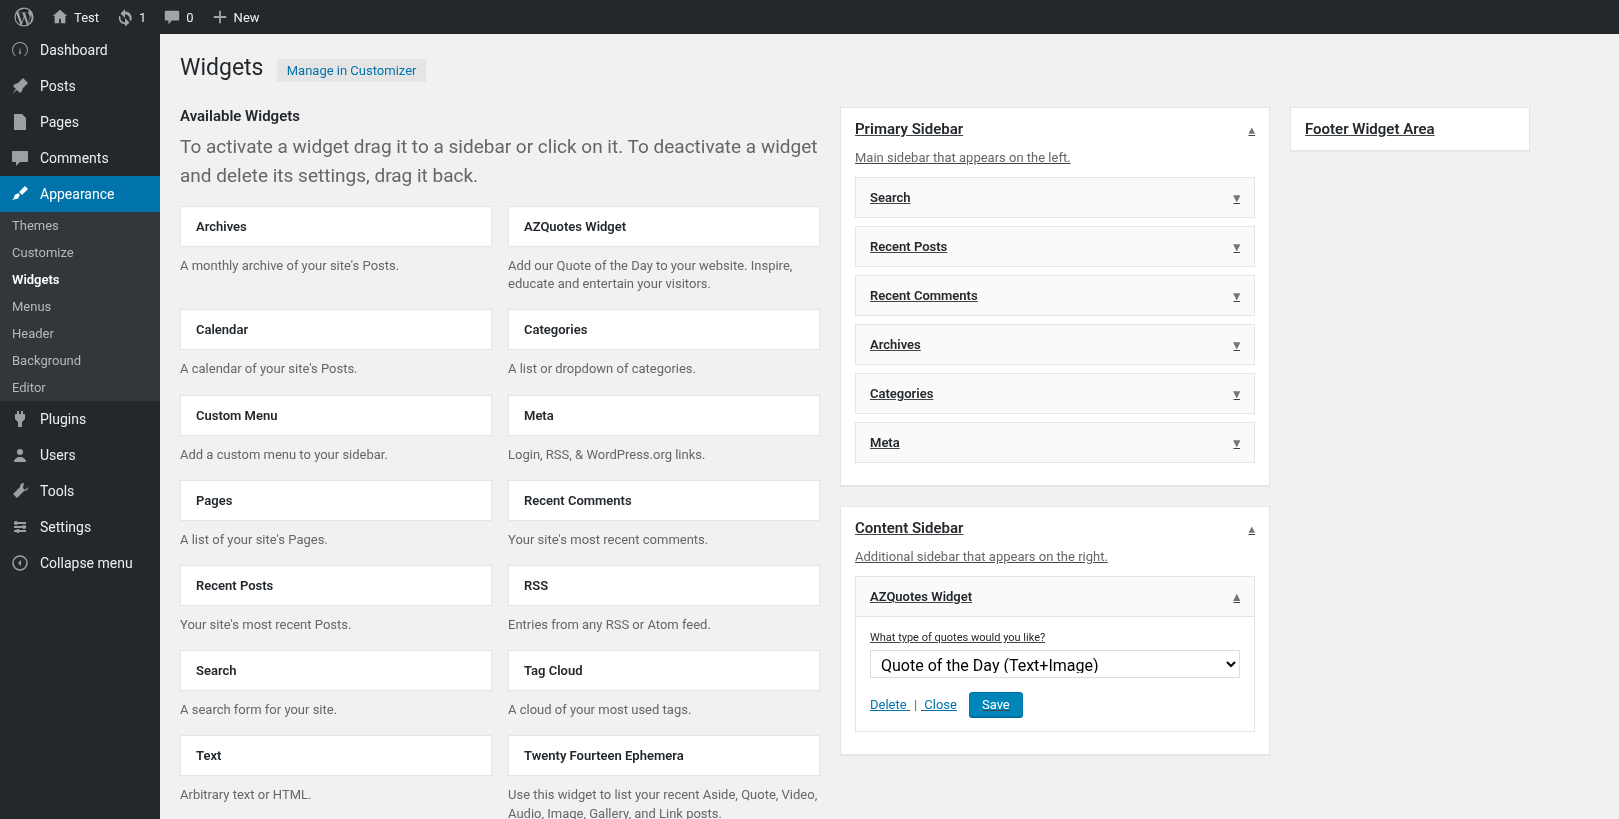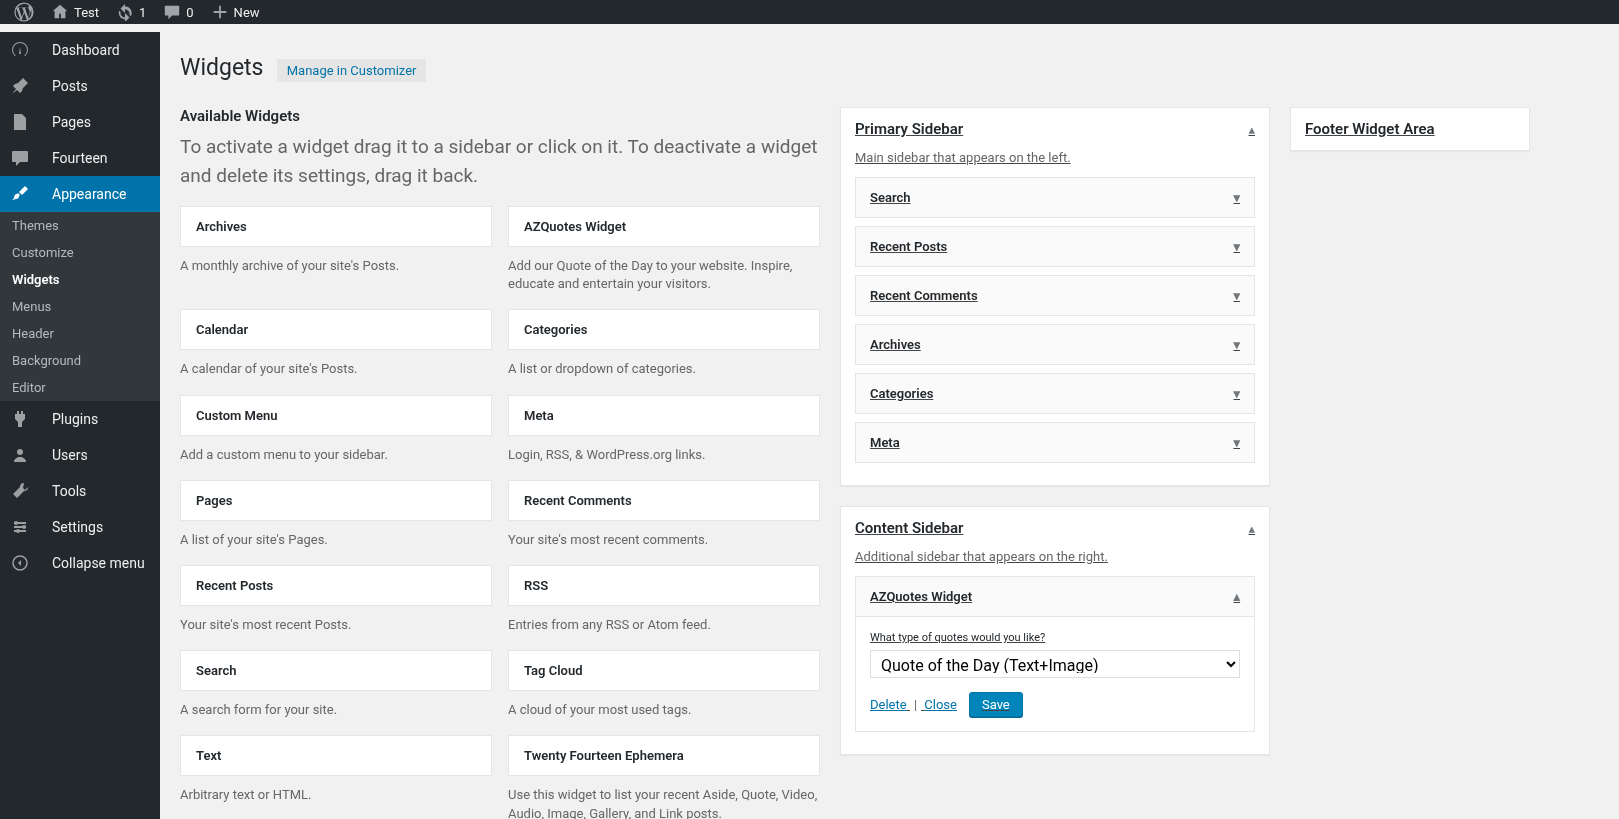--- a/index.html
+++ b/index.html
@@ -1,24 +1,24 @@
 <!DOCTYPE html>
 <html><head>
 <meta charset="utf-8">
 <style>
 * { margin:0; padding:0; box-sizing:border-box; font-family:-apple-system,BlinkMacSystemFont,"Segoe UI",Roboto,Oxygen-Sans,Ubuntu,Cantarell,"Helvetica Neue",sans-serif; }
 body { background:#f1f1f1; color:#444; font-size:13px; }
 
-#adminbar { position:fixed; top:0; left:0; right:0; height:24px; background:#23282d; color:#eee; display:flex; align-items:center; z-index:100; padding:7px 6px; }
+#adminbar { position:fixed; top:0; left:0; right:0; height:15px; background:#23282d; color:#eee; display:flex; align-items:center; z-index:100; padding:17px 6px; }
 #adminbar .ab-item { display:flex; align-items:center; height:32px; padding:0 8px; cursor:pointer; color:#eee; font-size:13px; }
 #adminbar .ab-icon { width:20px; height:20px; display:inline-flex; align-items:center; justify-content:center; }
 #adminbar .ab-label { margin-left:4px; }
 
 #adminmenu { position:fixed; top:32px; left:0; bottom:0; width:160px; background:#23282d; color:#eee; overflow-y:auto; }
-.menu-top { display:flex; align-items:center; padding:8px 10px; cursor:pointer; color:#eee; font-size:14px; min-height:34px;gap:12px; }
+.menu-top { display:flex; align-items:center; padding:8px 10px; cursor:pointer; color:#eee; font-size:14px; min-height:34px; }
 .menu-top.current { background:#0073aa; color:#fff; position:relative; }
 .menu-top.current::after { content:""; position:absolute; right:-8px; top:50%; transform:translateY(-50%); border:8px solid transparent; border-right-color:#f1f1f1; }
 .menu-icon { width:20px; height:20px; margin-right:10px; display:inline-flex; align-items:center; justify-content:center; opacity:.6; }
 .menu-top.current .menu-icon { opacity:1; }
 .submenu { background:#32373c; }
 .submenu .sub-item { padding:6px 12px; cursor:pointer; color:#b4b9be; font-size:13px; }
 .submenu .sub-item.current { color:#fff; font-weight:600; }
 
 #wpbody { margin-left:160px; padding-top:32px; }
 #wpcontent { padding:10px 20px 40px 20px; }
@@ -123,21 +123,21 @@
         </svg>
       </span>
     <span>Pages</span>
   </div>
   <div class="menu-top">
     <span class="menu-icon">
         <svg width="20" height="20" viewBox="0 0 20 20" fill="currentColor">
           <path d="M3 3h14a1 1 0 0 1 1 1v9a1 1 0 0 1-1 1h-7l-4 4v-4H3a1 1 0 0 1-1-1V4a1 1 0 0 1 1-1z"></path>
         </svg>
       </span>
-    <span>Fourteen</span>
+    <span>Comments</span>
   </div>
   <div class="menu-top current">
     <span class="menu-icon">
         <svg width="20" height="20" viewBox="0 0 20 20" fill="currentColor">
           <path d="M15 2 9 8l3 3 6-6zM8 9l-1 1c-2 0-3 2-3 4l-2 2 4-1c2 0 3-1 3-3l1-1z"></path>
         </svg>
       </span>
     <span>Appearance</span>
   </div>
   <div class="submenu">

